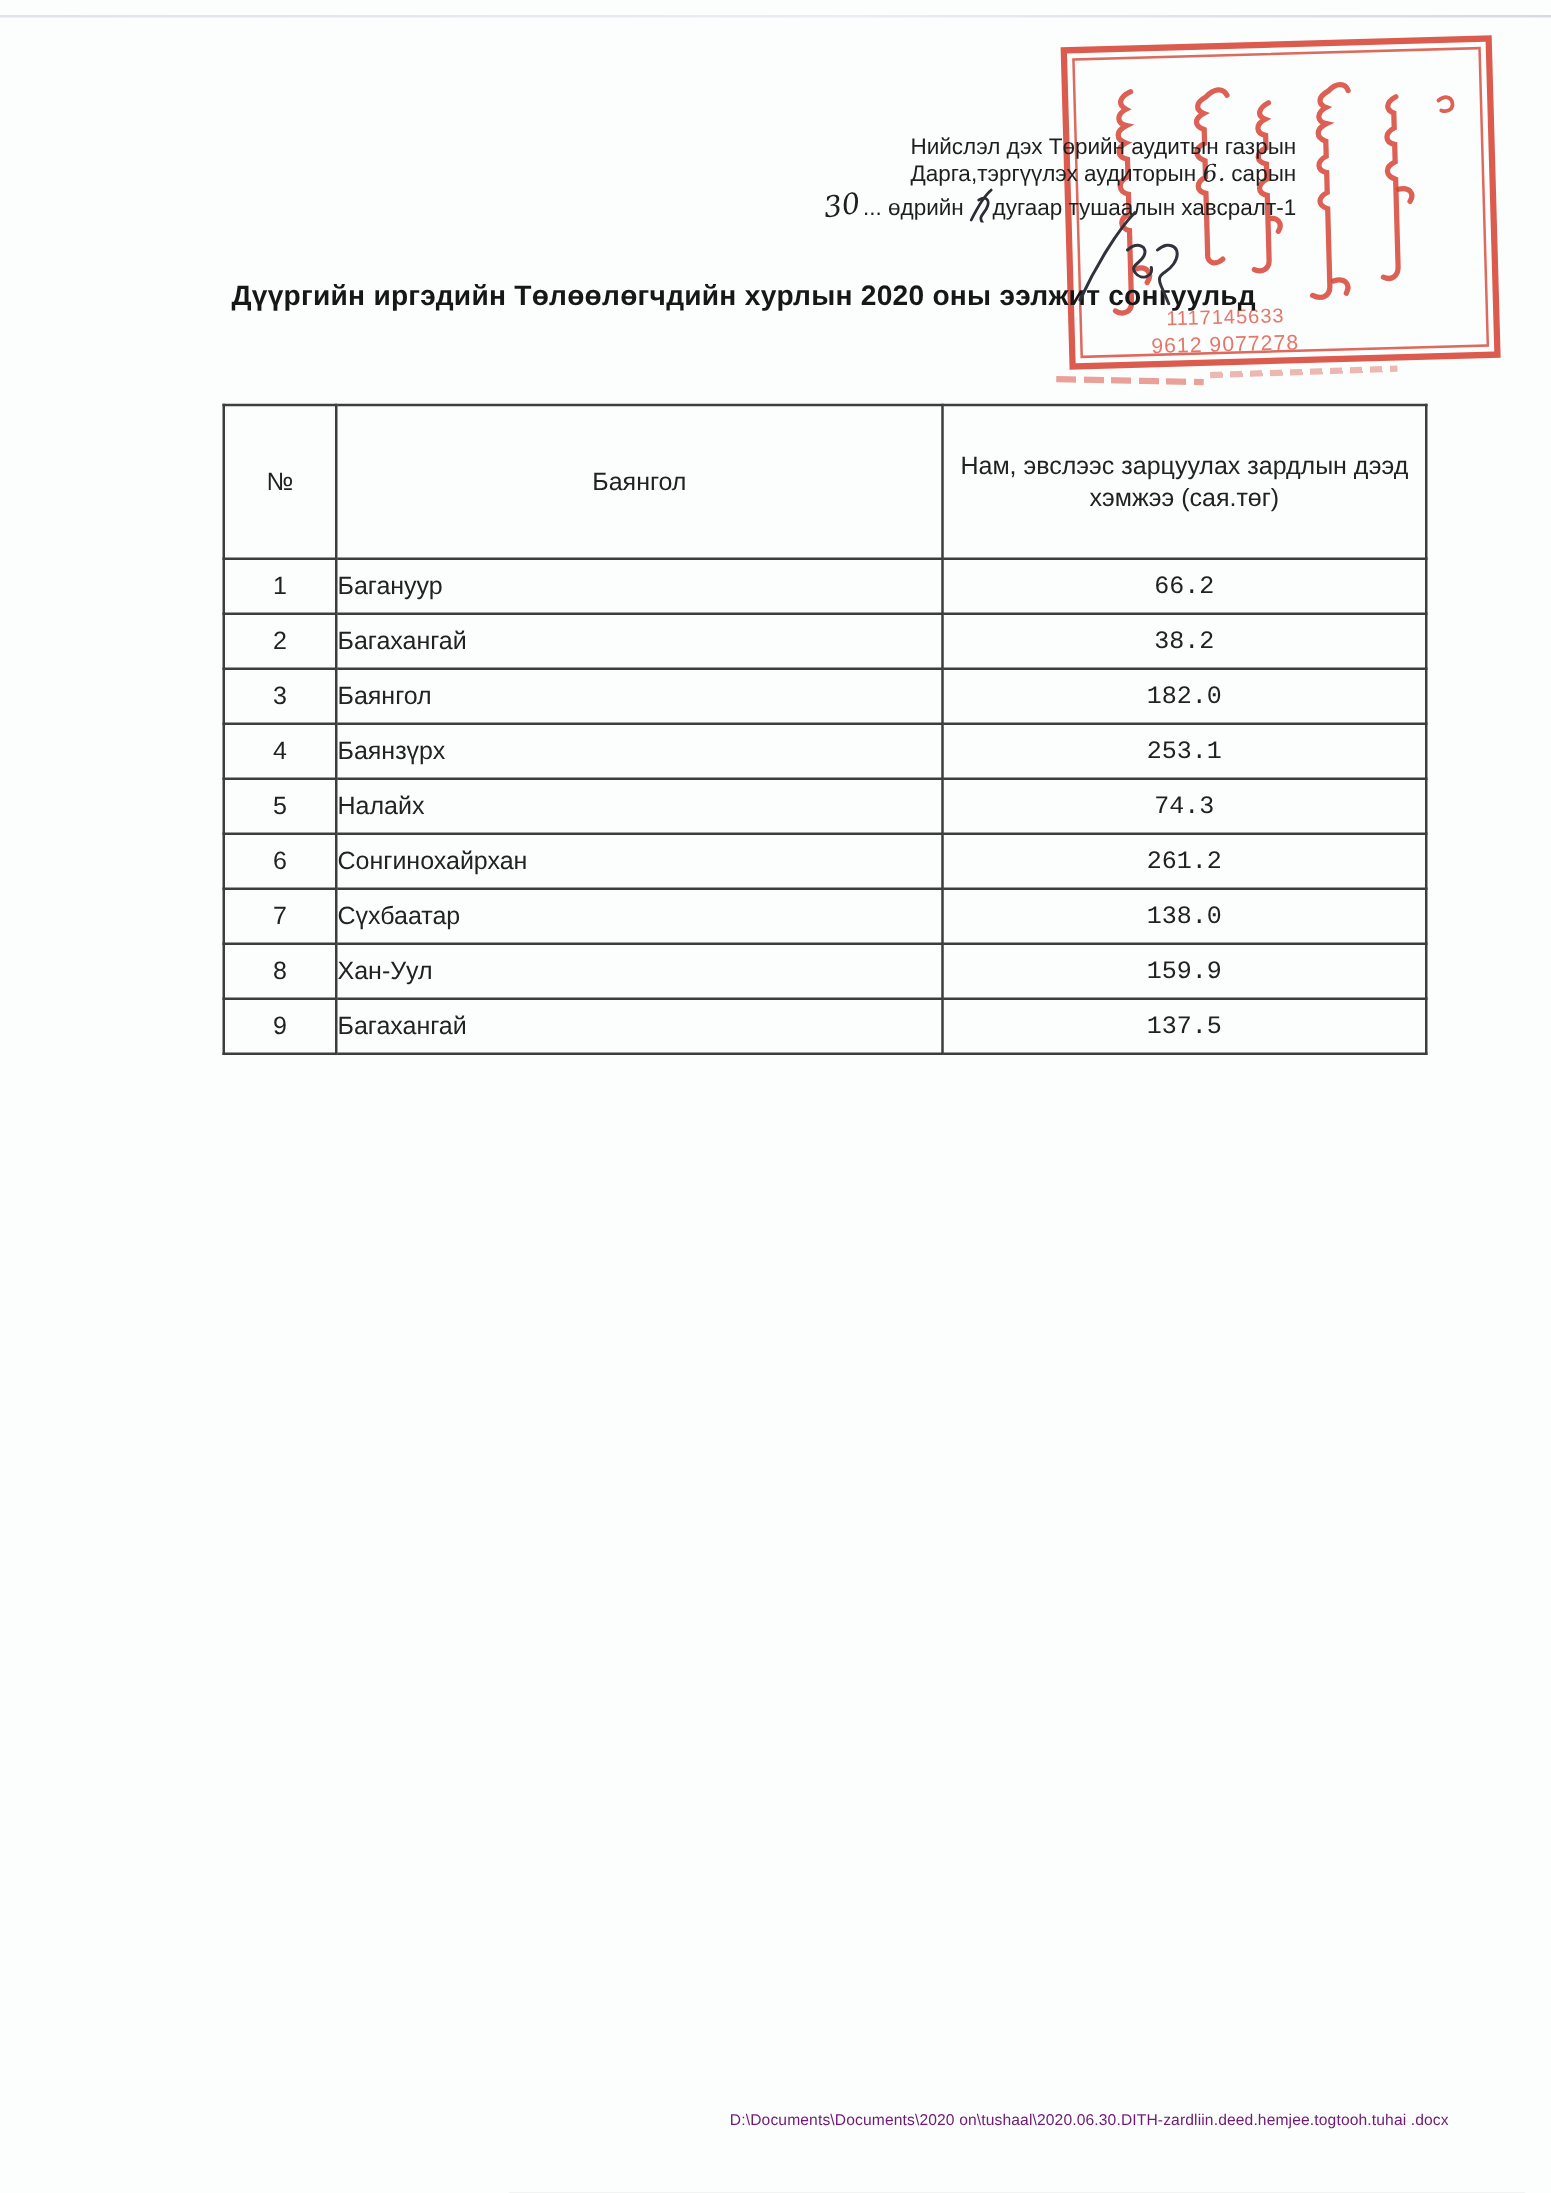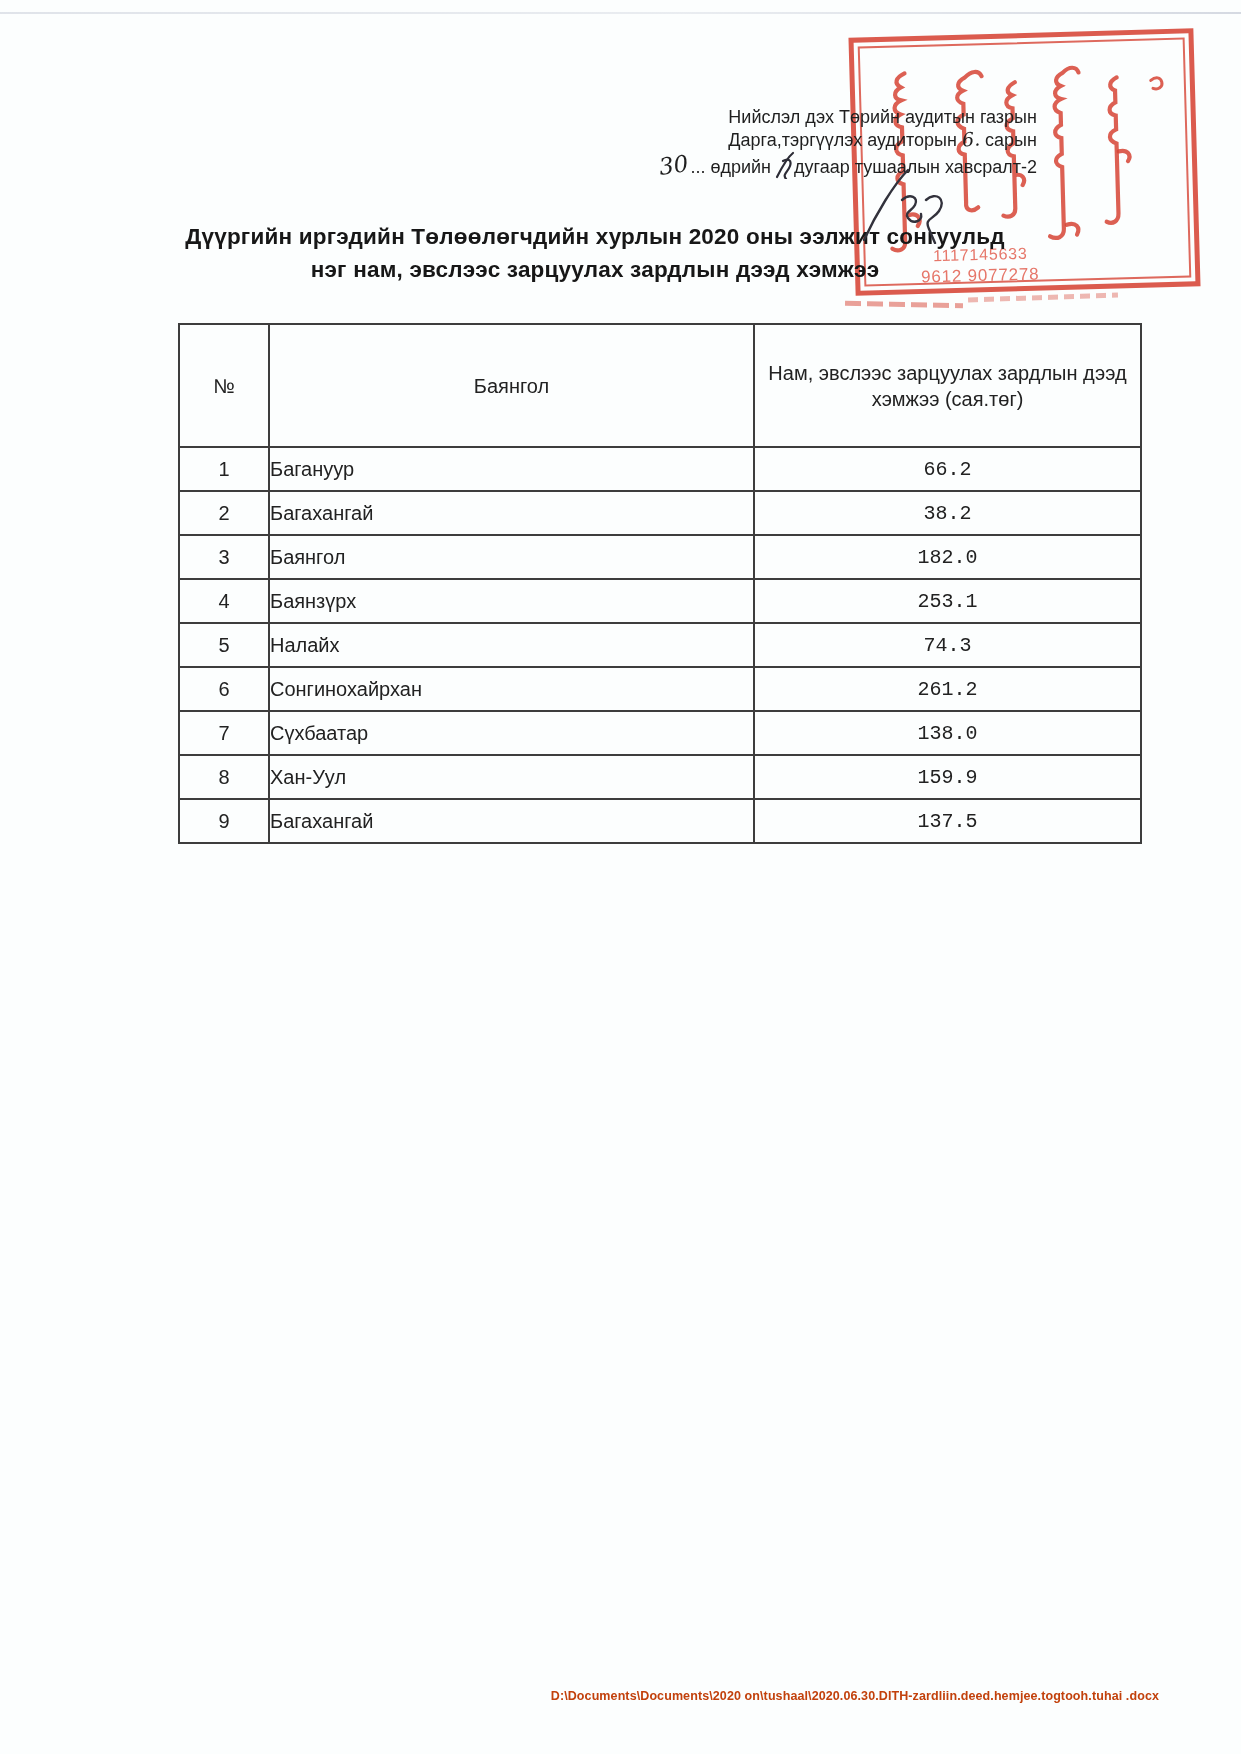--- a/index.html
+++ b/index.html
@@ -78,22 +78,22 @@
   .th-num{width:88px;}
   .th-district{width:483px;}
   .th-amount{width:385px;padding:0 28px;}
   .tbl td{height:42px;}
   .td-num{text-align:center;}
   .td-district{text-align:left;padding-left:72px;margin-top:12px;}
   .td-amount{text-align:center;font-family:Liberation Mono, monospace;}
   
   .footer{
     position:absolute;top:1689px;right:82px;
-    font-size:12.5px;color:#c2410c;letter-spacing:.1px;
-    z-index:2;white-space:nowrap;font-weight:bold;
+    font-size:12.5px;color:#701a75;letter-spacing:.1px;
+    z-index:2;white-space:nowrap;
   }
 </style>
 </head>
 <body>
 
 <div class="page">
 
   <div class="scan-line"></div>
 
   <div class="stamp">
@@ -120,33 +120,32 @@
     <div>
       <span>Дарга,тэргүүлэх аудиторын</span>
       <span class="hw month">6.</span>
       <span>сарын</span>
     </div>
     <div>
       <span class="hw day">30</span><span>... өдрийн</span>
       <svg class="penmark" width="22" height="28" viewBox="0 0 22 28" fill="none" stroke="#2c2c36" stroke-width="2.2" stroke-linecap="round">
         <path d="M3,26 C8,16 14,6 19,2"></path>
         <path d="M9,10 c5,-3 9,-1 7,5 c-2,6 -8,8 -4,13"></path>
-      </svg><span>дугаар тушаалын хавсралт-2</span>
+      </svg><span>дугаар тушаалын хавсралт-1</span>
     </div>
   </div>
 
   <svg class="signature" width="95" height="78" viewBox="0 0 95 78" fill="none" stroke="#32323c" stroke-width="2.4" stroke-linecap="round">
     <path d="M6,74 C18,48 36,18 50,4"></path>
     <path d="M44,34 c8,-7 17,-3 13,5 c-3,6 -11,7 -7,13 c5,7 15,3 13,-4"></path>
     <path d="M68,34 c10,-9 21,-1 13,11 c-6,9 -15,7 -10,18 l6,14"></path>
   </svg>
 
   <div class="title">
     <div>Дүүргийн иргэдийн Төлөөлөгчдийн хурлын 2020 оны ээлжит сонгуульд</div>
-    <div>нэг нам, эвслээс зарцуулах зардлын дээд хэмжээ</div>
   </div>
 
   <table class="tbl">
     <thead>
       <tr>
         <th class="th-num">№</th>
         <th class="th-district">Баянгол</th>
         <th class="th-amount">Нам, эвслээс зарцуулах зардлын дээд хэмжээ (сая.төг)</th>
       </tr>
     </thead>

